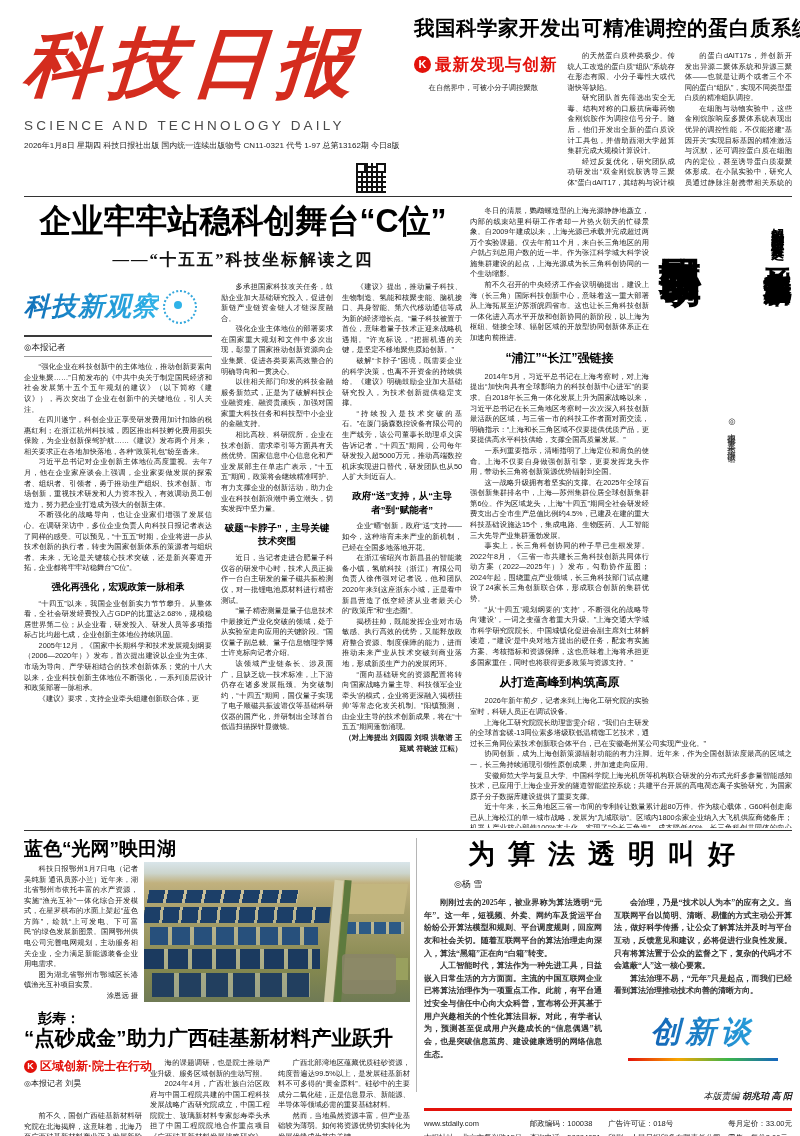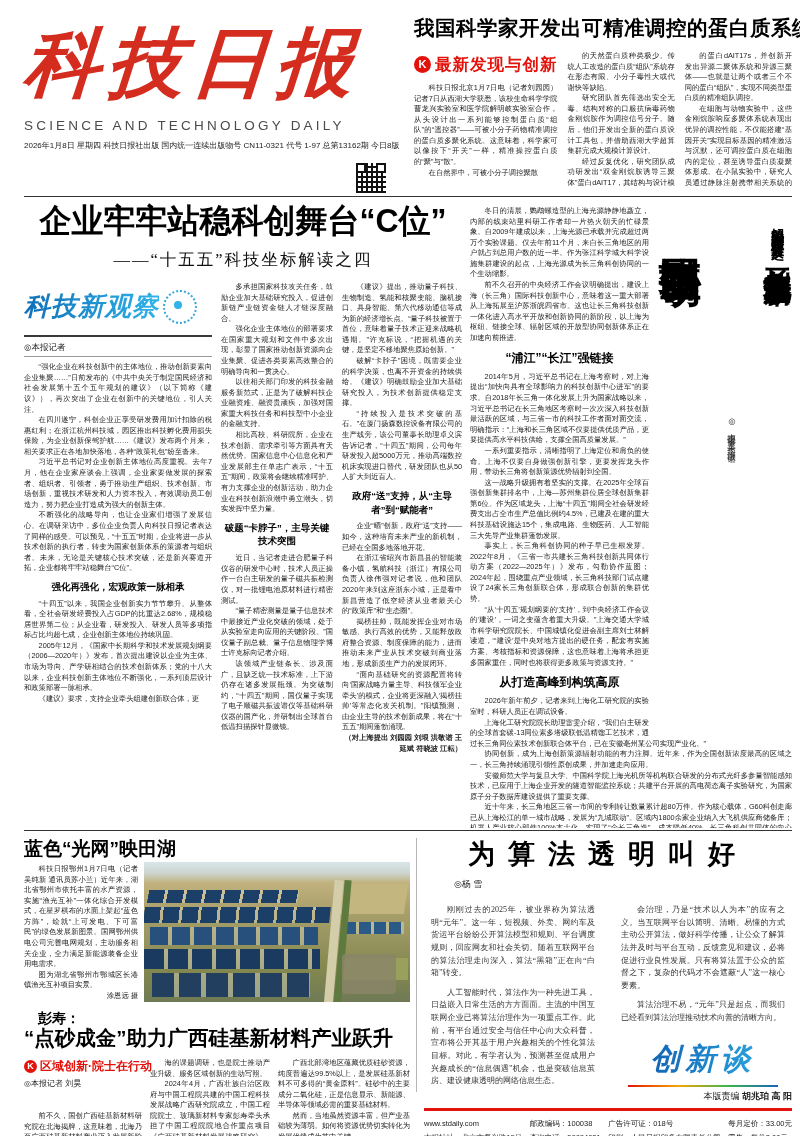--- a/index.html
+++ b/index.html
@@ -34,21 +34,21 @@
           background:#e3120b;color:#fff;font-weight:900;font-size:11px;flex:0 0 auto;}
   .badge-red .badge-label{font-size:16.5px;font-weight:900;color:#e3120b;letter-spacing:1px;white-space:nowrap;}
   
   .hr-top{position:absolute;left:24px;top:196px;width:768px;height:1px;background:#333;}
   .hr-mid{position:absolute;left:24px;top:830px;width:768px;height:1px;background:#333;}
   .vdiv{position:absolute;left:416px;top:838px;width:1px;height:254px;background:#b5b5b5;}
   
   .main-art{position:absolute;left:24px;top:202px;width:438px;height:626px;}
   .ma-headline{margin:0;font-size:33px;line-height:1.15;font-weight:900;color:#000;text-align:center;
                white-space:nowrap;transform:scaleX(.97);transform-origin:center;}
-  .ma-sub{margin:9px 0 0;font-family:"Liberation Serif","DejaVu Serif",serif;font-size:16.5px;font-weight:normal;
+  .ma-sub{margin:9px 0 0;font-family:"Liberation Serif","DejaVu Serif",serif;font-size:16.5px;font-weight:bold;
           text-align:center;color:#111;letter-spacing:2px;}
   .ma-cols{display:flex;gap:9px;margin-top:11px;height:540px;}
   .ma-colA{width:188px;flex:0 0 auto;}
   .ma-colB{width:112px;flex:0 0 auto;}
   .ma-colC{width:120px;flex:0 0 auto;}
   .guancha-badge{display:flex;align-items:center;gap:4px;height:50px;}
   .gz-text{font-size:26px;font-weight:900;font-style:italic;letter-spacing:1px;
            background:linear-gradient(90deg,#0f6fb8,#2fb3e8);-webkit-background-clip:text;background-clip:text;color:transparent;}
   .gz-deco{width:30px;height:30px;border:2px dotted #35a8dd;border-radius:50%;position:relative;flex:0 0 auto;}
   .gz-deco::before{content:"";position:absolute;left:9px;top:9px;width:8px;height:8px;border-radius:50%;background:#2fb3e8;}
@@ -96,26 +96,26 @@
   .badge-red2 .badge-label{font-size:12px;font-weight:900;color:#e3120b;white-space:nowrap;}
   .ps-byline{font-size:8px;color:#222;margin-bottom:21px;}
   
   .br{position:absolute;left:424px;top:836px;width:368px;height:300px;}
   .sf-title{margin:0;font-family:"Liberation Serif","DejaVu Serif",serif;font-size:27px;font-weight:900;color:#000;
             text-align:center;letter-spacing:13px;white-space:nowrap;}
   .sf-author{font-size:9px;color:#222;margin:6px 0 0 30px;}
   .sf-cols{display:flex;gap:12px;margin-top:6px;height:190px;}
   .sf-col{flex:1;font-family:"Liberation Serif","DejaVu Serif",serif;font-size:8px;line-height:1.58;color:#333;
           overflow:hidden;text-align:justify;}
-  .sf-col p.para{margin:7px;text-indent:2em;}
+  .sf-col p.para{margin:0;text-indent:2em;font-weight:bold;}
   .cxt{margin-top:10px;text-align:center;}
   .cxt-text{font-size:30px;font-weight:900;letter-spacing:5px;font-style:italic;
             background:linear-gradient(90deg,#0c50a8,#2fb3e8);-webkit-background-clip:text;background-clip:text;color:transparent;}
   .cxt-bar{width:150px;height:3px;margin:3px auto 0;background:linear-gradient(90deg,#e3120b,#f7a600,#3bb54a,#1565c0);}
-  .editors{text-align:right;font-size:9px;color:#222;margin-top:3px;}
+  .editors{text-align:right;font-size:9px;color:#222;margin-top:3px;font-style:italic;}
   .editors b{font-weight:900;}
   .redline{height:2.5px;background:#e3120b;margin-top:5px;}
   .footer{display:flex;justify-content:space-between;margin-top:6px;font-size:7.5px;line-height:1.9;color:#222;}
   .footer .fcol div{white-space:nowrap;}
 </style>
 </head>
 <body>
 
 <div class="page">
 
@@ -129,21 +129,20 @@
 
     <section class="protein">
       <h2>我国科学家开发出可精准调控的蛋白质系统</h2>
       <div class="pa-cols txt">
         <div class="pa-col">
           <div class="badge-red">
             <span class="k-icon">K</span>
             <span class="badge-label">最新发现与创新</span>
           </div>
           <div>
-              <p class="para">科技日报北京1月7日电（记者刘园园）记者7日从西湖大学获悉，该校生命科学学院曹龙兴实验室和医学院解明岐实验室合作，从头设计出一系列能够控制蛋白质“组队”的“遥控器”——可被小分子药物精准调控的蛋白质多聚化系统。这意味着，科学家可以像按下“开关”一样，精准操控蛋白质的“聚”与“散”。</p>
               <p class="para">在自然界中，可被小分子调控聚散</p>
             </div>
         </div>
         <div class="pa-col">
             <p class="para">的天然蛋白质种类极少。传统人工改造的蛋白质“组队”系统存在形态有限、小分子毒性大或代谢快等缺陷。</p>
             <p class="para">研究团队首先筛选出安全无毒、结构对称的口服抗病毒药物金刚烷胺作为调控信号分子。随后，他们开发出全新的蛋白质设计工具包，并借助西湖大学超算集群完成大规模计算设计。</p>
             <p class="para">经过反复优化，研究团队成功研发出“双金刚烷胺诱导三聚体”蛋白dAIT17，其结构与设计模型高度吻合，在药物诱导下可形成稳定三聚体。在此基础上，团队进一步优化得到更灵敏</p>
           </div>
         <div class="pa-col">
             <p class="para">的蛋白dAIT17s，并创新开发出异源二聚体系统和异源三聚体——也就是让两个或者三个不同的蛋白“组队”，实现不同类型蛋白质的精准组队调控。</p>
@@ -212,21 +211,21 @@
       </div>
     </div>
     <div>
         <p class="para">冬日的清晨，鹦鹉螺造型的上海光源静静地矗立，内部的线束站里科研工作者却一片热火朝天的忙碌景象。自2009年建成以来，上海光源已承载并完成超过两万个实验课题。仅去年前11个月，来自长三角地区的用户就占到总用户数的近一半。作为张江科学城大科学设施集群建设的起点，上海光源成为长三角科创协同的一个生动缩影。</p>
         <p class="para">前不久召开的中央经济工作会议明确提出，建设上海（长三角）国际科技创新中心，意味着这一重大部署从上海拓展至沪苏浙皖四省市。这也让长三角科技创新一体化进入高水平开放和创新协同的新阶段，以上海为枢纽、链接全球、辐射区域的开放型协同创新体系正在加速向前推进。</p>
         <div class="subhead">“浦江”“长江”强链接</div>
         <p class="para">2014年5月，习近平总书记在上海考察时，对上海提出“加快向具有全球影响力的科技创新中心进军”的要求。自2018年长三角一体化发展上升为国家战略以来，习近平总书记在长三角地区考察时一次次深入科技创新最活跃的区域，与三省一市的科技工作者面对面交流，明确指示：“上海和长三角区域不仅要提供优质产品，更要提供高水平科技供给，支撑全国高质量发展。”</p>
         <p class="para">一系列重要指示，清晰指明了上海定位和肩负的使命。上海不仅要自身做强创新引擎，更要发挥龙头作用，带动长三角将创新策源优势辐射到全国。</p>
         <p class="para">这一战略升级拥有着坚实的支撑。在2025年全球百强创新集群排名中，上海—苏州集群位居全球创新集群第6位。作为区域龙头，上海“十四五”期间全社会研发经费支出占全市生产总值比例约4.5%，已建及在建的重大科技基础设施达15个，集成电路、生物医药、人工智能三大先导产业集群蓬勃发展。</p>
         <p class="para">事实上，长三角科创协同的种子早已生根发芽。2022年8月，《三省一市共建长三角科技创新共同体行动方案（2022—2025年）》发布，勾勒协作蓝图；2024年起，围绕重点产业领域，长三角科技部门试点建设了24家长三角创新联合体，形成联合创新的集群优势。</p>
-        <p class="para">“从‘十四五’规划纲要的‘支持’，到中央经济工作会议的‘建设’，一词之变蕴含着重大升级。”上海交通大学城市科学研究院院长、中国城镇化促进会副主席刘士林解读道，“‘建设’是中央对地方提出的硬任务，配套有实施方案、考核指标和资源保障，这也意味着上海将承担更多国家重任，同时也将获得更多政策与资源支持。”</p>
+        <p class="para">“从‘十四五’规划纲要的‘支持’，不断强化的战略导向‘建设’，一词之变蕴含着重大升级。”上海交通大学城市科学研究院院长、中国城镇化促进会副主席刘士林解读道，“‘建设’是中央对地方提出的硬任务，配套有实施方案、考核指标和资源保障，这也意味着上海将承担更多国家重任，同时也将获得更多政策与资源支持。”</p>
         <div class="subhead">从打造高峰到构筑高原</div>
         <p class="para">2026年新年前夕，记者来到上海化工研究院的实验室时，科研人员正在调试设备。</p>
         <p class="para">上海化工研究院院长助理雷雯介绍，“我们自主研发的全球首套碳-13同位素多塔级联低温精馏工艺技术，通过长三角同位素技术创新联合体平台，已在安徽亳州某公司实现产业化。”</p>
         <p class="para">协同创新，成为上海创新策源辐射功能的有力注脚。近年来，作为全国创新浓度最高的区域之一，长三角持续涌现引领性原创成果，并加速走向应用。</p>
         <p class="para">安徽师范大学与复旦大学、中国科学院上海光机所等机构联合研发的分布式光纤多参量智能感知技术，已应用于上海企业开发的隧道智能监控系统；共建平台开展的高电荷态离子实验研究，为国家原子分子数据库建设提供了重要支撑。</p>
         <p class="para">近十年来，长三角地区三省一市间的专利转让数量累计超80万件。作为核心载体，G60科创走廊已从上海松江的单一城市战略，发展为“九城联动”。区域内1800余家企业纳入大飞机供应商储备库；机器人产业核心部件100%本土化，实现了“全长三角造”，成本降低40%。长三角科创共同体的向心力日益增强。</p>
       </div>
   </section>
 
   <div class="hr-mid"></div>

